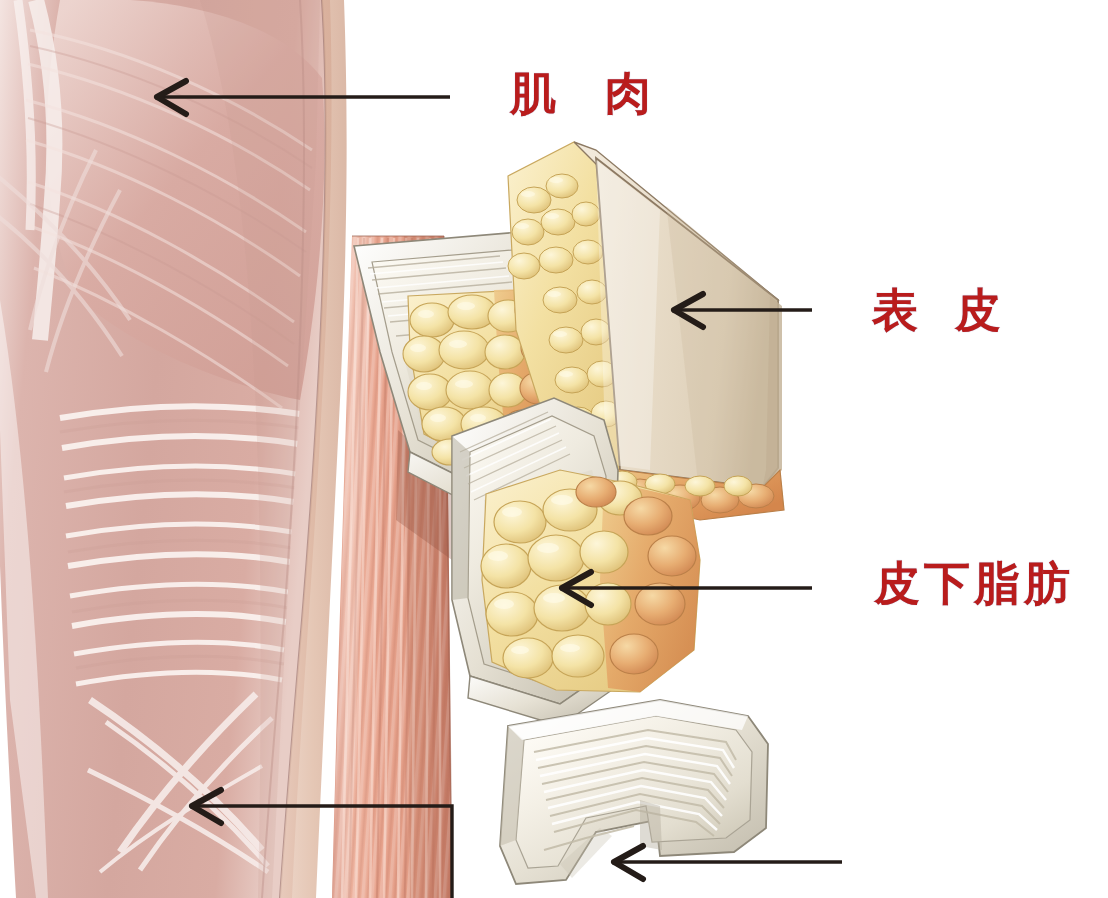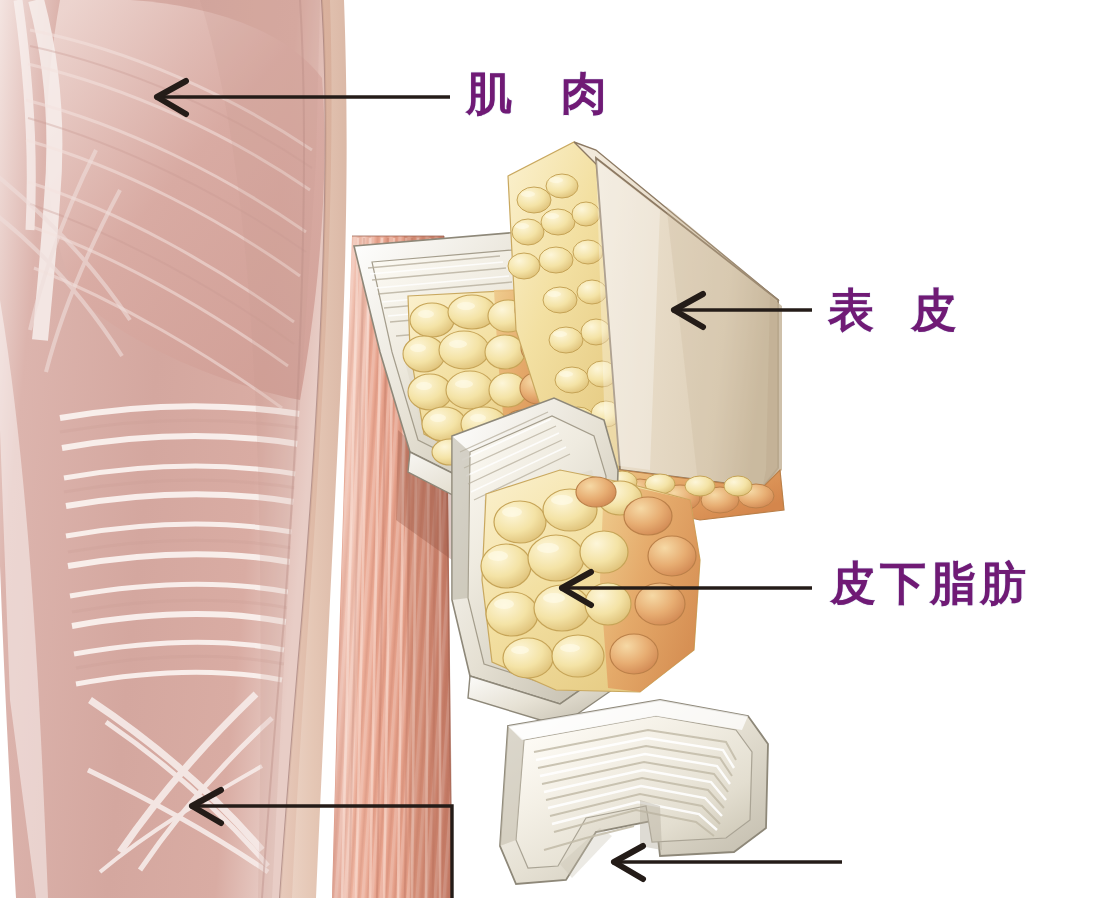--- a/index.html
+++ b/index.html
@@ -11,27 +11,28 @@
     background:#ffffff;
     overflow:hidden;
   }
 
   
   #art{position:absolute;left:0;top:0;width:1108px;height:898px;}
 
   
   .label{
     position:absolute;
-    color:#701a75;
+    color:#b91c1c;
     font-weight:700;
     font-size:46px;
     letter-spacing:6px;
     white-space:nowrap;
     line-height:1;
     text-shadow:0 0 1px rgba(31,47,143,.45);
+    margin-left:44px;
   }
   .lbl-muscle{left:466px;top:70px;letter-spacing:18px;}
   .lbl-epidermis{left:828px;top:287px;letter-spacing:12px;}
   .lbl-fat{left:830px;top:560px;letter-spacing:4px;}
   .lbl-fascia{left:860px;top:833px;letter-spacing:9px;}
 </style>
 </head>
 <body>
 
 <div id="stage">

